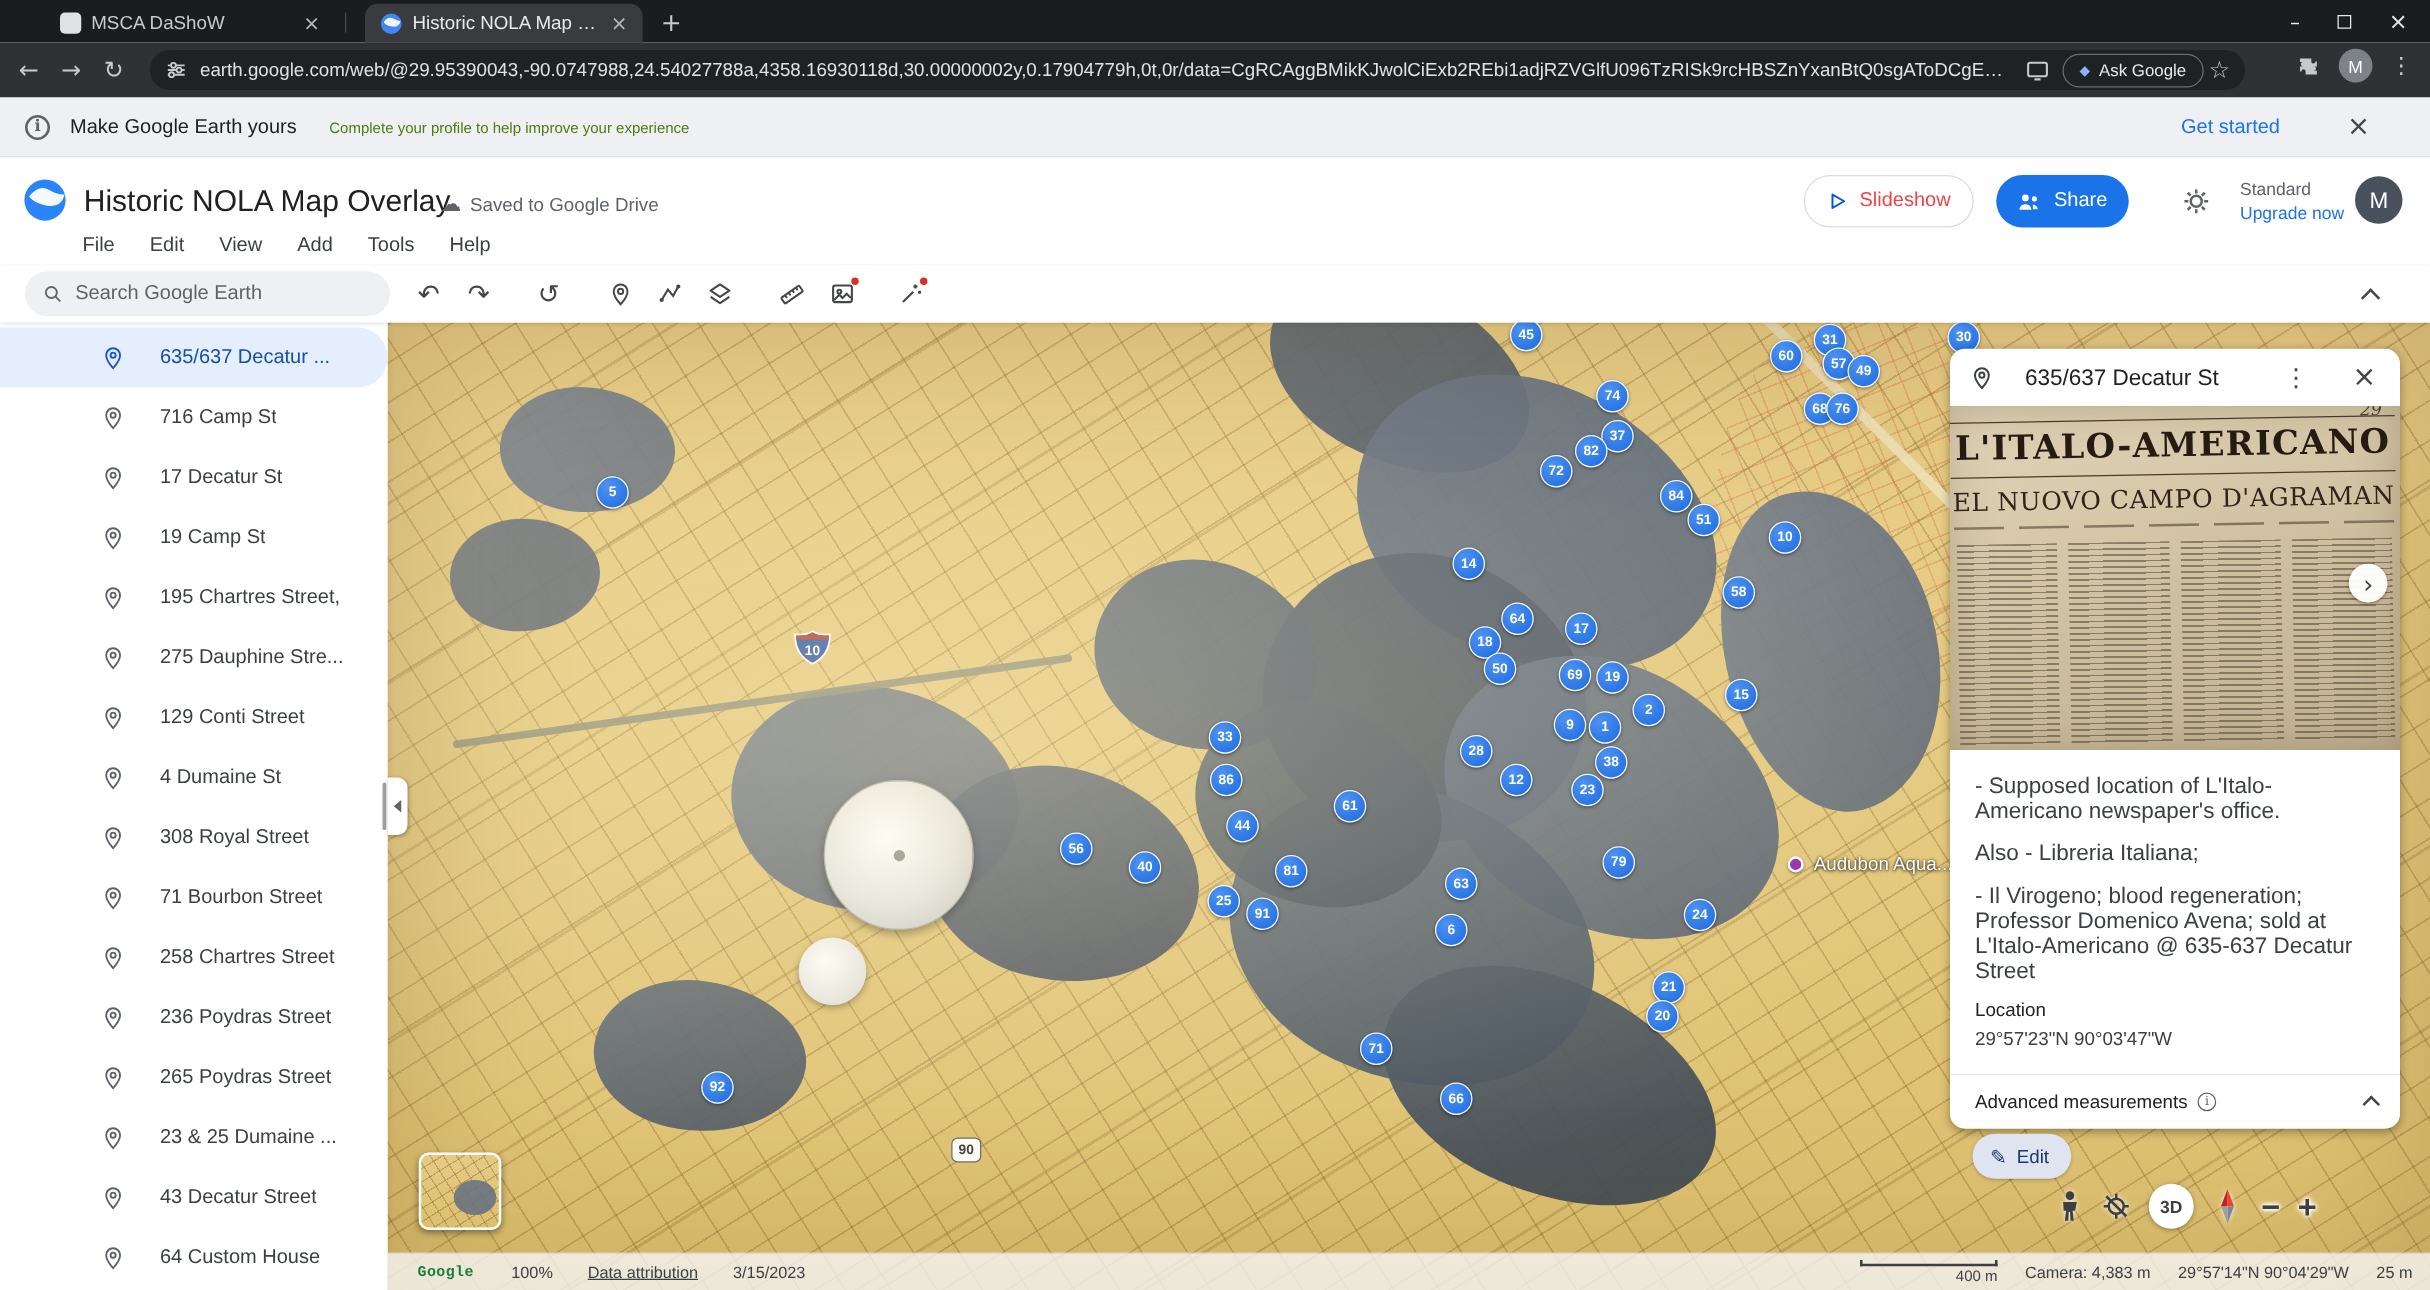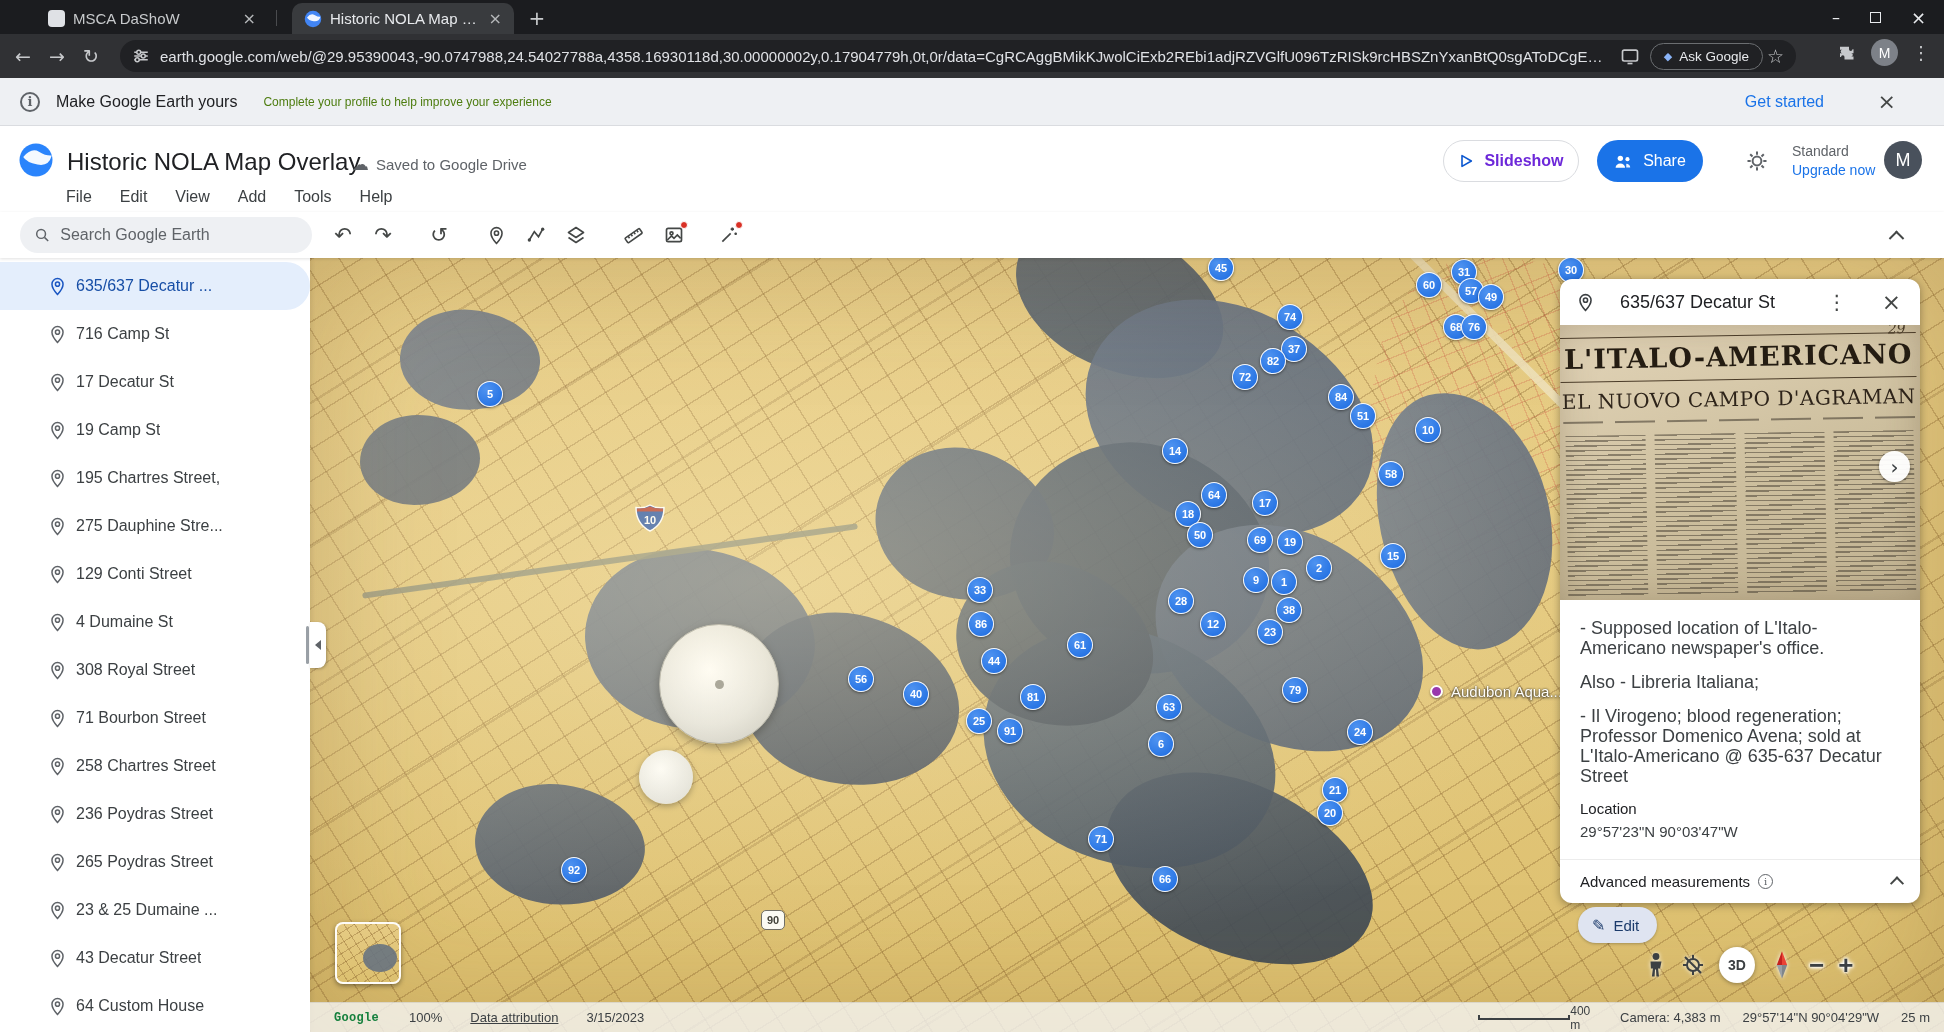--- a/index.html
+++ b/index.html
@@ -40,39 +40,39 @@
   .info-circ { width:20px; height:20px; border:2px solid #5f6368; border-radius:50%; color:#5f6368; font-size:13px; font-weight:bold; display:flex; align-items:center; justify-content:center; margin:0 16px 0 20px; font-family:"DejaVu Serif",serif; }
 
   
   .appheader { position:absolute; left:0; top:126px; width:100%; height:86px; background:#fff; z-index:40; }
   .logo { position:absolute; left:18px; top:16px; width:36px; height:36px; }
   .apptitle { position:absolute; left:67px; top:22px; font-size:24px; color:#202124; }
   .saved { position:absolute; left:352px; top:28px; display:flex; align-items:center; gap:7px; color:#5f6368; font-size:15px; }
   .menubar { position:absolute; left:66px; top:62px; display:flex; }
   .menu-item { font-size:16px; color:#3c4043; margin-right:28px; cursor:default; }
   .pillbtn { position:absolute; top:14px; height:42px; border-radius:21px; display:flex; align-items:center; justify-content:center; gap:10px; font-size:16px; }
-  .slideshow { left:1443px; width:136px; border:1px solid #dadce0; background:#fff; color:#6d28d9;font-weight:bold; }
+  .slideshow { left:1443px; width:136px; border:1px solid #dadce0; background:#fff; color:#ef4444; }
   .sharebtn { left:1597px; width:106px; background:#1a73e8; color:#fff; border:none; }
   .plan { position:absolute; left:1792px; top:16px; font-size:14px; color:#5f6368; line-height:19px; }
   .plan .upg { color:#1a73e8; }
   .avatar-lg { position:absolute; left:1884px; top:15px; width:38px; height:38px; border-radius:50%; background:#49515c; color:#fff; font-size:18px; display:flex; align-items:center; justify-content:center; }
   .gearbox { position:absolute; left:1740px; top:18px; width:34px; height:34px; display:flex; align-items:center; justify-content:center; }
 
   
   .apptoolbar { position:absolute; left:0; top:212px; width:100%; height:46px; background:#fff; z-index:40; box-shadow:0 1px 3px rgba(0,0,0,.12); }
   .searchpill { position:absolute; left:20px; top:5px; width:292px; height:36px; background:#eef0f3; border-radius:18px; display:flex; align-items:center; padding:0 14px; gap:10px; }
   .searchpill input { border:none; outline:none; background:transparent; font-size:16px; color:#202124; width:100%; font-family:inherit; }
   .searchpill input::placeholder { color:#5f6368; }
   .toolbtn { position:absolute; top:5px; width:36px; height:36px; display:flex; align-items:center; justify-content:center; color:#444746; font-size:21px; border-radius:50%; }
   .reddot { position:absolute; right:4px; top:4px; width:8px; height:8px; border-radius:50%; background:#d93025; border:1.5px solid #fff; }
   .chev-up { width:11px; height:11px; border-left:2.5px solid #444746; border-top:2.5px solid #444746; transform:rotate(45deg) translate(2px,2px); }
 
   
   .sidebar { position:absolute; left:0; top:258px; width:310px; height:774px; background:#fff; z-index:30; box-shadow:2px 0 4px rgba(0,0,0,.07); padding-top:4px; }
-  .side-item { height:48px; display:flex; align-items:center; padding-left:48px; gap:9px; color:#5f6368; cursor:pointer; }
+  .side-item { height:48px; display:flex; align-items:center; padding-left:81px; gap:28px; color:#5f6368; cursor:pointer; }
   .side-item .pin { width:19px; height:19px; flex:none; }
   .side-label { font-size:16px; color:#3c4043; white-space:nowrap; overflow:hidden; text-overflow:ellipsis; max-width:185px; }
   .side-item.selected { background:#e4eefc; border-radius:0 24px 24px 0; color:#1a56c2; }
   .side-item.selected .side-label { color:#174ea6; }
   .resize-handle { position:absolute; left:306px; top:626px; width:3px; height:38px; background:#9aa0a6; border-radius:2px; z-index:31; }
 
   
   .map { position:absolute; left:310px; top:258px; width:1634px; height:774px; overflow:hidden; z-index:1;
     background:linear-gradient(#e8cd85, #ddc06f); }
   .map-grid { position:absolute; inset:0;
@@ -122,21 +122,21 @@
   .ctl { display:flex; align-items:center; justify-content:center; color:#3c4043; filter:drop-shadow(0 0 2px rgba(255,255,255,.9)); }
   .ctl-3d { width:36px; height:36px; border-radius:50%; background:#fff; box-shadow:0 1px 4px rgba(0,0,0,.35); font-size:14px; font-weight:bold; color:#3c4043; display:flex; align-items:center; justify-content:center; }
   .zoomglyph { font-size:26px; font-weight:bold; color:#3c4043; text-shadow:0 0 3px #fff, 0 0 3px #fff; }
   .statusbar { position:absolute; left:310px; top:1002px; width:1634px; height:30px; z-index:33;
     background:rgba(246,247,248,.78); border-top:1px solid rgba(0,0,0,.08);
     display:flex; align-items:center; color:#3c4043; font-size:13px; }
   .sb-brand { font-weight:bold; color:#15803d; font-size:12px; letter-spacing:.3px; margin:0 30px 0 24px;font-family:Liberation Mono, monospace; }
   .sb-item { margin-right:28px; }
   .sb-link { text-decoration:underline; }
   .sb-right { position:absolute; right:14px; display:flex; align-items:center; gap:22px; }
-  .scalebox { display:flex; flex-direction:row; align-items:center; width:120px; }
+  .scalebox { display:flex; flex-direction:column; align-items:flex-end; width:120px; }
   .scalebar { width:110px; height:5px; border-left:2px solid #3c4043; border-right:2px solid #3c4043; border-bottom:2px solid #3c4043; }
   .scalelabel { font-size:12px; margin-top:1px; }
 
   
   .panel { position:absolute; left:1560px; top:279px; width:360px; height:624px; background:#fff; border-radius:12px;
     box-shadow:0 2px 8px rgba(0,0,0,.35); z-index:36; overflow:hidden; }
   .panel-header { height:46px; display:flex; align-items:center; padding:0 14px 0 16px; gap:25px; }
   .panel-title { flex:1; font-size:18px; color:#202124; white-space:nowrap; overflow:hidden; text-overflow:ellipsis; }
   .panel-iconbtn { color:#444746; font-size:20px; padding:0 5px; }
   .panel-image { position:absolute; left:0; top:46px; width:360px; height:275px; background:#8a7f6b; overflow:hidden; }

